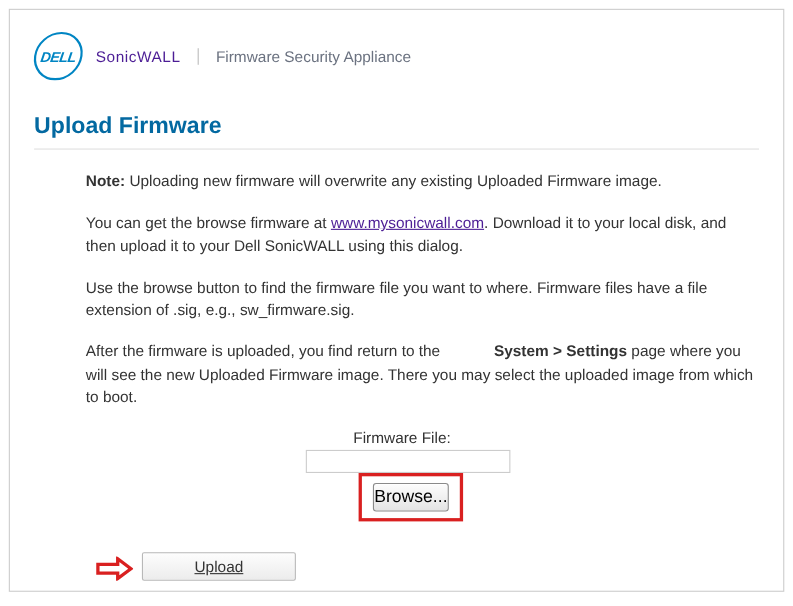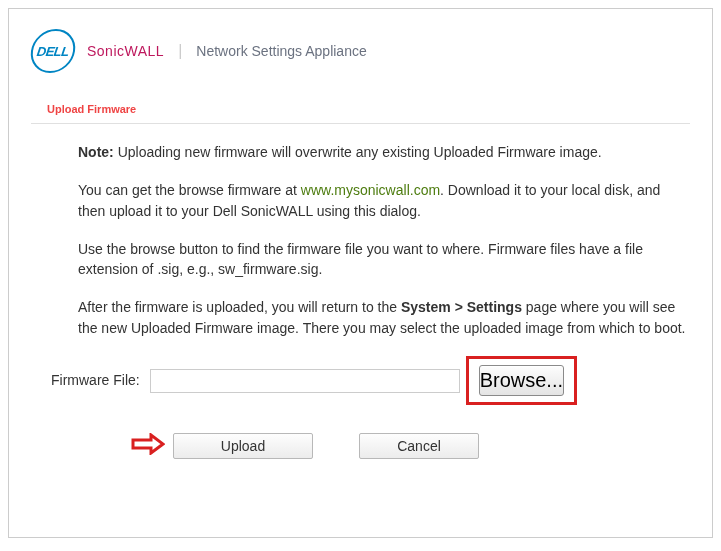--- a/index.html
+++ b/index.html
@@ -36,68 +36,70 @@
       color: #0085c3;
       font-weight: bold;
       font-size: 13px;
       letter-spacing: -0.5px;
       font-style: italic;
       transform: skewX(-8deg);
     }
     .brand-text {
       margin-left: 12px;
       font-size: 14px;
-      color: #be185d;
+      color: #4c1d95;
       letter-spacing: 0.5px;
     }
     .brand-divider {
       margin: 0 14px;
       color: #ccc;
       font-size: 16px;
     }
     .appliance-text {
       font-size: 14px;
       color: #6b7280;
     }
     .page-title {
-      color: #ef4444;
-      font-size: 11px;
+      color: #0369a1;
+      font-size: 21px;
       font-weight: bold;
       margin-bottom: 8px;
-      margin-left: 16px;
     }
     .title-divider {
       border: none;
       border-top: 1px solid #e0e0e0;
       margin-bottom: 18px;
     }
     .content {
       font-size: 14px;
       color: #333;
       line-height: 1.45;
     }
     .content p {
       margin-bottom: 18px;
       padding-left: 47px;
     }
     .bold-label {
       font-weight: bold;
     }
     .link {
-      color: #4d7c0f;
+      color: #4c1d95;
+      text-decoration: underline;
       cursor: pointer;
     }
     .bold-path {
       font-weight: bold;
+      margin-left: 45px;
     }
     .file-row {
       display: flex;
       align-items: center;
       margin-top: 4px;
       margin-left: 20px;
+      flex-direction: column;
     }
     .file-label {
       font-size: 14px;
       color: #333;
       margin-right: 10px;
     }
     .file-input {
       flex: 1;
       height: 24px;
       border: 1px solid #ccc;
@@ -106,33 +108,34 @@
       font-size: 13px;
       max-width: 310px;
     }
     .browse-wrap {
       border: 3px solid #d92020;
       padding: 6px 10px;
       margin-left: 6px;
       display: inline-flex;
     }
     .browse-button {
-      font-size: 20px;
+      font-size: 16px;
       padding: 3px 0;
       background: linear-gradient(#fdfdfd, #e4e4e4);
       border: 1px solid #8a8a8a;
       border-radius: 3px;
       cursor: pointer;
       box-shadow: inset 0 1px 0 #fff;
     }
     .button-row {
       display: flex;
-      align-items: flex-start;
+      align-items: flex-end;
       margin-top: 28px;
-      margin-left: 100px;
+      margin-left: 56px;
+      text-decoration: underline;
     }
     .arrow-wrap {
       margin-right: 8px;
       display: flex;
       align-items: center;
     }
     .action-button {
       width: 140px;
       height: 26px;
       font-size: 14px;
@@ -151,50 +154,49 @@
 <body>
 
 <div class="container">
 
   <div class="header">
     <div class="dell-logo">
       <span>DELL</span>
     </div>
     <span class="brand-text">SonicWALL</span>
     <span class="brand-divider">|</span>
-    <span class="appliance-text">Network Settings Appliance</span>
+    <span class="appliance-text">Firmware Security Appliance</span>
   </div>
 
   <div class="page-title">Upload Firmware</div>
   <hr class="title-divider">
 
   <div class="content">
     <p>
       <span class="bold-label">Note:</span><span> Uploading new firmware will overwrite any existing Uploaded Firmware image.</span>
     </p>
     <p>
       <span>You can get the browse firmware at </span><a class="link">www.mysonicwall.com</a><span>. Download it to your local disk, and then upload it to your Dell SonicWALL using this dialog.</span>
     </p>
     <p>Use the browse button to find the firmware file you want to where. Firmware files have a file extension of .sig, e.g., sw_firmware.sig.</p>
     <p>
-      <span>After the firmware is uploaded, you will return to the </span><span class="bold-path">System &gt; Settings</span><span> page where you will see the new Uploaded Firmware image. There you may select the uploaded image from which to boot.</span>
+      <span>After the firmware is uploaded, you find return to the </span><span class="bold-path">System &gt; Settings</span><span> page where you will see the new Uploaded Firmware image. There you may select the uploaded image from which to boot.</span>
     </p>
 
     <div class="file-row">
       <span class="file-label">Firmware File:</span>
       <input type="text" class="file-input" value="" style="">
       <span class="browse-wrap">
         <button class="browse-button">Browse...</button>
       </span>
     </div>
 
     <div class="button-row">
       <span class="arrow-wrap">
         <svg width="34" height="22" viewBox="0 0 34 22">
           <path d="M2 7 L20 7 L20 2 L32 11 L20 20 L20 15 L2 15 Z" fill="none" stroke="#d92020" stroke-width="3" stroke-linejoin="miter"></path>
         </svg>
       </span>
       <button class="action-button">Upload</button>
-      <button class="action-button cancel-button">Cancel</button>
     </div>
   </div>
 
 </div>
 
 </body></html>

